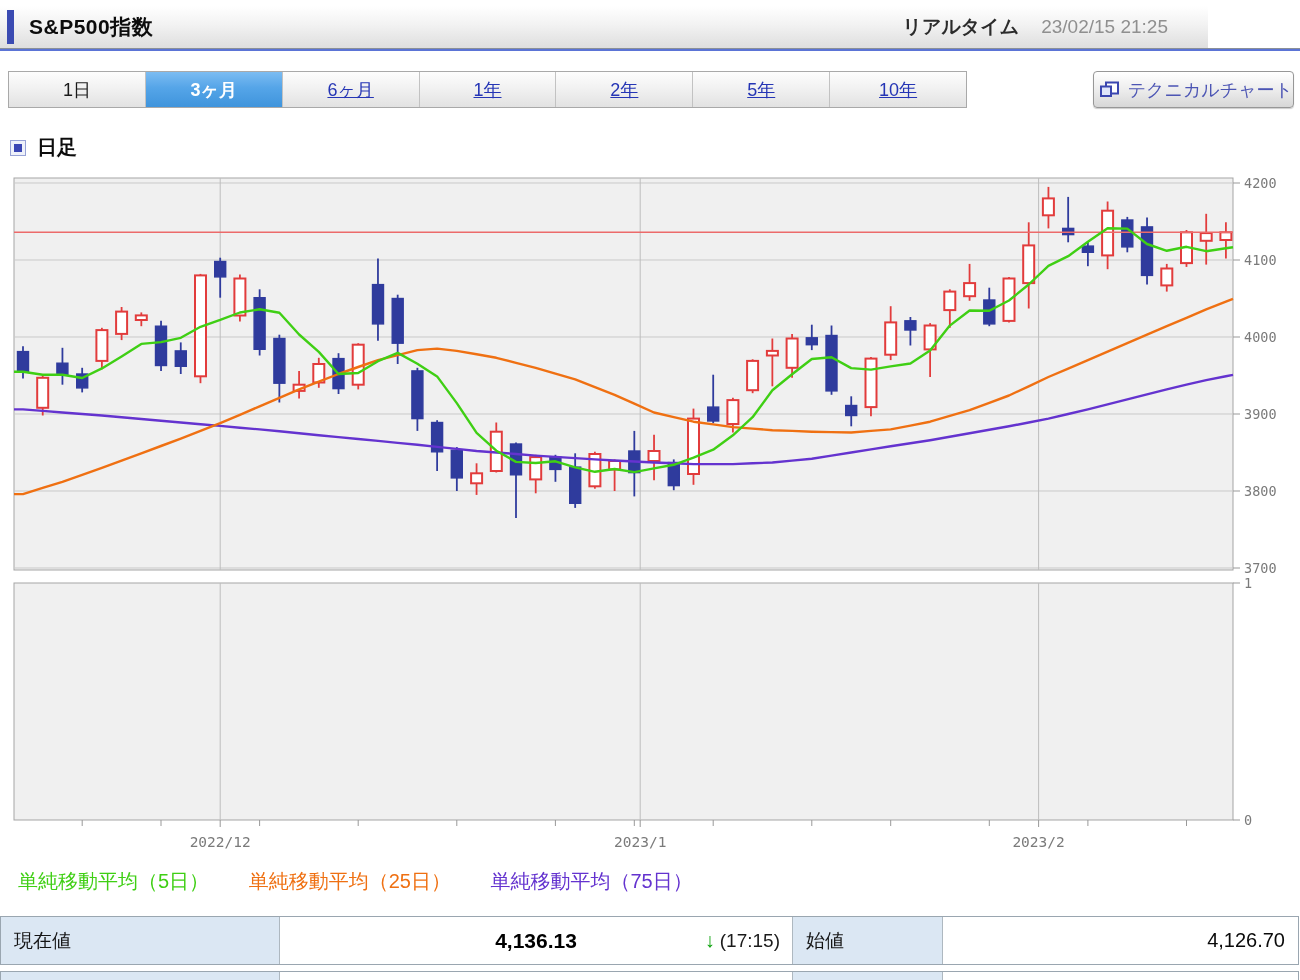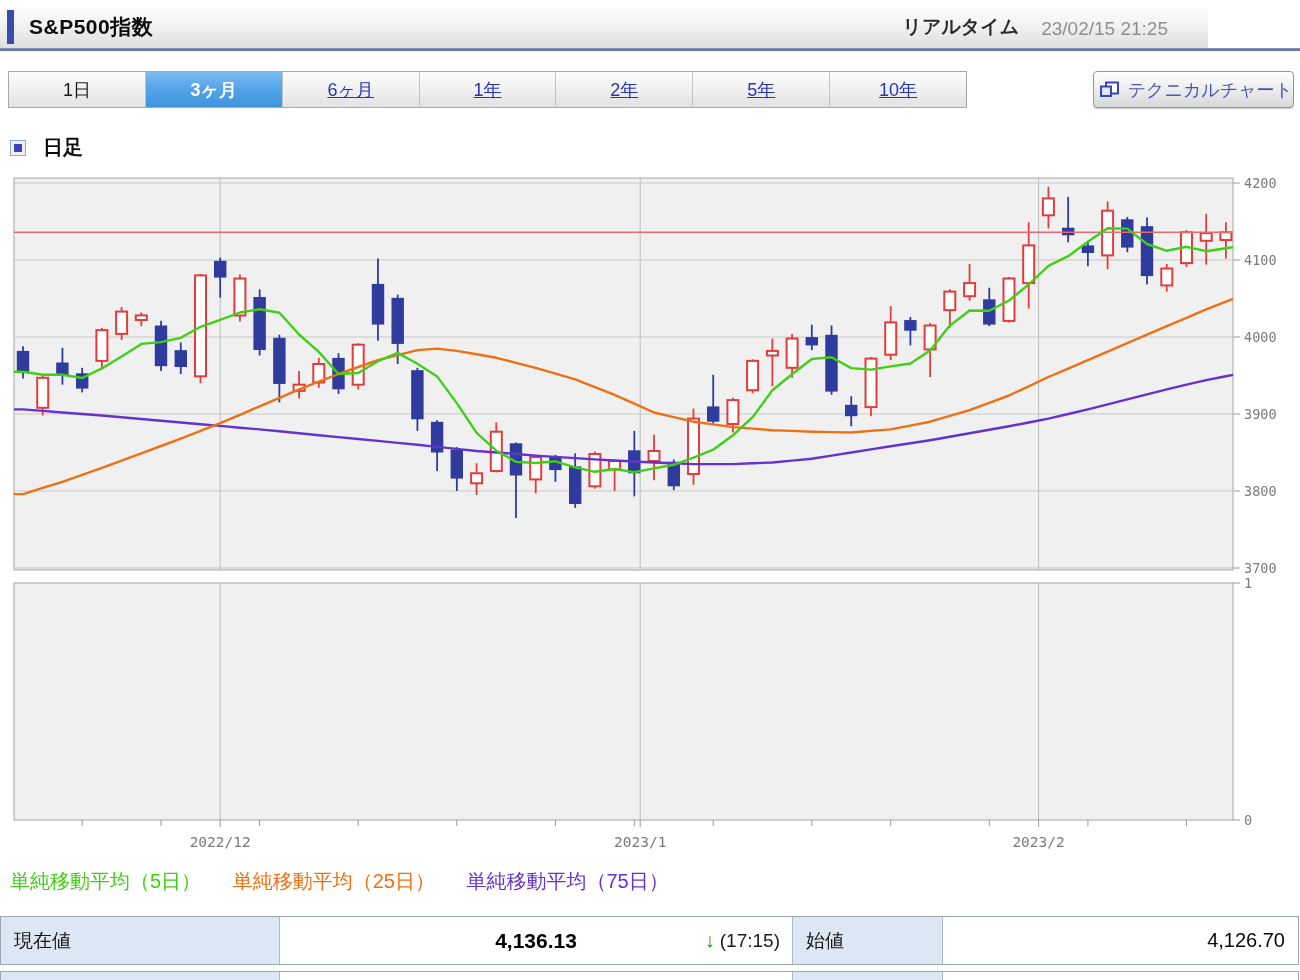--- a/index.html
+++ b/index.html
@@ -9,21 +9,21 @@
     font-family: "Liberation Sans", sans-serif; color:#111;
   }
   
   .titlebar {
     position:absolute; left:0; top:6px; width:1208px; height:42px;
     background: linear-gradient(#ffffff, #f2f2f2 45%, #dedede);
     display:flex; align-items:center;
   }
   .titlebar .accent { width:7px; height:34px; background:#3b4bb2; margin-left:7px; }
   .titlebar h1 { font-size:21px; font-weight:bold; color:#0c0c0c; margin-left:15px; letter-spacing:0.5px; }
-  .hdr-right { margin-left:auto; display:flex; align-items:flex-end; padding-right:8px; }
+  .hdr-right { margin-left:auto; display:flex; align-items:center; padding-right:8px; }
   .rt-label { font-size:19px; font-weight:bold; color:#2b2b2b; }
   .ts-label { font-size:19px; color:#8f8f8f; margin-left:22px; margin-right:32px; }
   .refresh-btn {
     width:180px; height:34px; border:1px solid #7e7e7e; border-radius:3px;
     background: linear-gradient(#ffffff, #ececec 48%, #cccccc);
     font-family:inherit; font-size:17px; font-weight:bold; color:#1c1c1c;
     display:flex; align-items:center; justify-content:center; gap:7px; cursor:pointer;
     box-shadow: 0 1px 1px rgba(0,0,0,.25);
   }
   .hdr-underline {
@@ -49,31 +49,31 @@
   }
   .tech-btn {
     position:absolute; left:1093px; top:71px; width:201px; height:37px;
     border:1px solid #979797; border-radius:4px;
     background: linear-gradient(#ffffff, #ebebeb 55%, #d7d7d7);
     font-family:inherit; font-size:18px; color:#4c55b4; cursor:pointer;
     display:flex; align-items:center; justify-content:flex-end; gap:8px;
     box-shadow: 0 1px 1px rgba(0,0,0,.2);
   }
   
-  .subhead { position:absolute; left:10px; top:134px; display:flex; align-items:center; gap:17px; }
+  .subhead { position:absolute; left:10px; top:134px; display:flex; align-items:center; gap:11px; }
   .bullet { width:16px; height:16px; border:1px solid #97a2d6; background:#eef1fa; position:relative; }
   .bullet::after { content:""; position:absolute; left:3px; top:3px; width:8px; height:8px; background:#3a46b4; }
   .subhead span.txt { font-size:20px; font-weight:bold; color:#0c0c0c; }
   
   #chart { position:absolute; left:0; top:170px; }
   #chart text.ax { font-family:"DejaVu Sans Mono", monospace; font-size:13.5px; fill:#7a7a7a; }
   #chart text.axd { font-family:"DejaVu Sans Mono", monospace; font-size:14.5px; fill:#7a7a7a; }
   
   .legend { position:absolute; left:10px; top:868px; font-size:20px; z-index:5; }
-  .legend span { margin-right:26px; }
+  .legend span { margin-right:26px;margin-left:8px; }
   
   .qtable { position:absolute; left:0; top:916px; width:1299px; }
   .qrow { display:flex; width:1299px; border:1px solid #9aa6b0; height:49px; background:#fff; }
   .qrow2 { margin-top:6px; height:22px; }
   .qcell { border-right:1px solid #aeb8c0; display:flex; align-items:center; height:100%; }
   .qcell:last-child { border-right:none; }
   .c-lab { width:279px; background:#dbe7f3; padding-left:13px; font-size:19px; color:#141414; }
   .c-val1 { width:513px; position:relative; justify-content:center; }
   .c-lab2 { width:150px; background:#dbe7f3; padding-left:13px; font-size:19px; color:#141414; }
   .c-val2 { width:355px; justify-content:flex-end; padding-right:13px; font-size:20px; color:#0a0a0a; }

